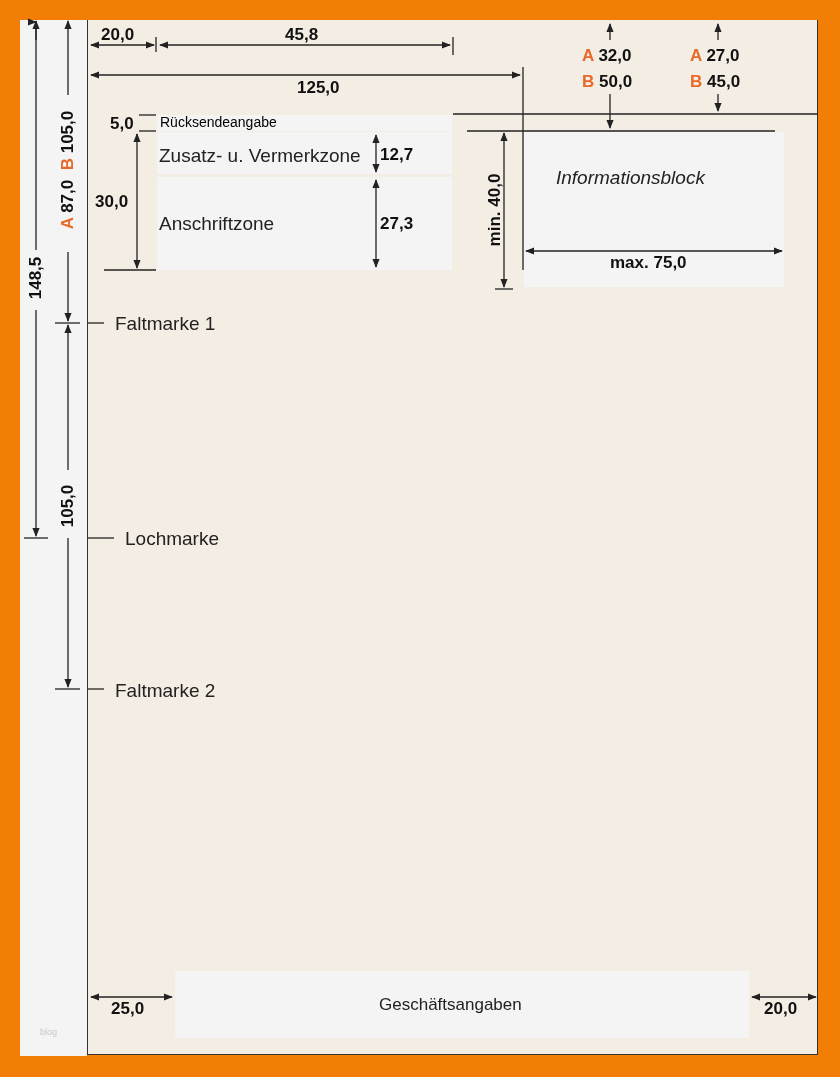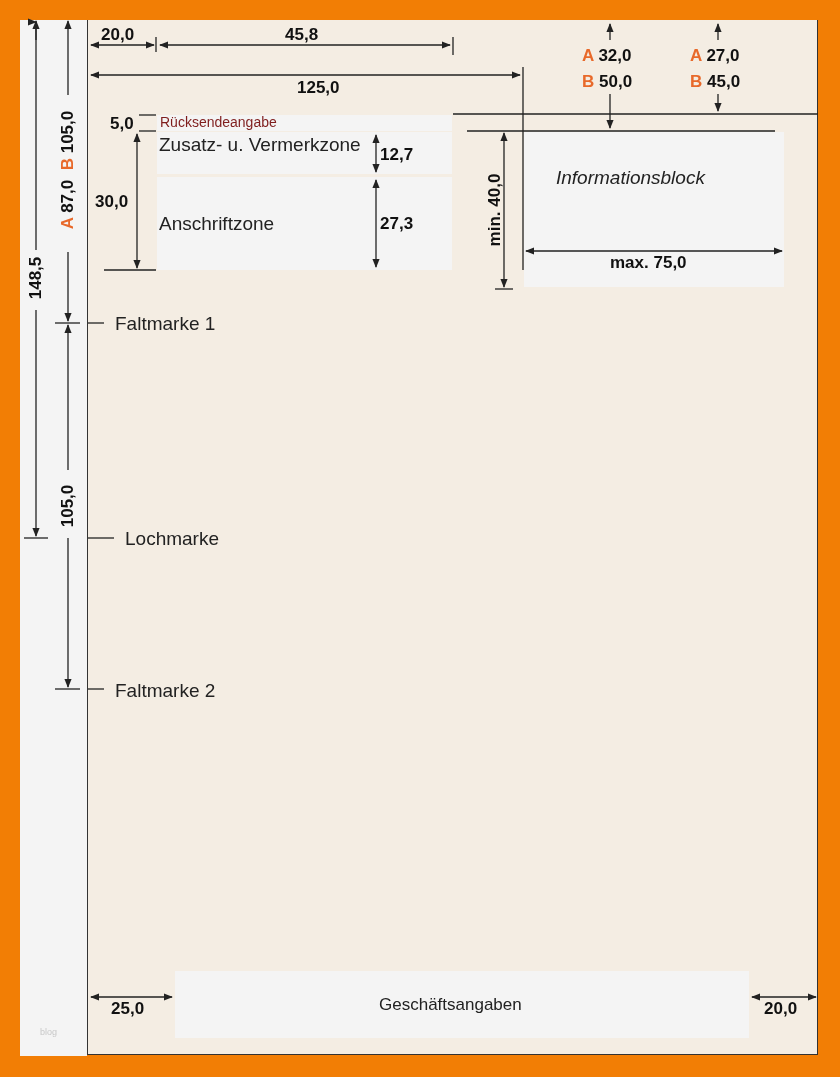--- a/index.html
+++ b/index.html
@@ -4,21 +4,21 @@
 <style>
   html,body{margin:0;padding:0;}
   body{width:840px;height:1077px;background:#f27e05;position:relative;overflow:hidden;font-family:"Liberation Sans",sans-serif;color:#1a1a1a;}
   .abs{position:absolute;}
   #margin-strip{left:20px;top:20px;width:67px;height:1036px;background:#f4f4f4;}
   #page{left:87px;top:20px;width:731px;height:1035px;background:#f4ede3;border-left:1.5px solid #333;border-right:1.5px solid #333;border-bottom:1.5px solid #333;box-sizing:border-box;}
   .zone{background:#f4f4f4;}
   .lbl{font-size:19px;color:#222;white-space:nowrap;}
   .num{font-size:17px;font-weight:bold;color:#111;white-space:nowrap;text-align:right;}
   .orange{color:#e8692a;}
-  .small{font-size:14px;color:#7f1d1d;}
+  .small{font-size:14px;color:#000000;}
   .vtext{transform:rotate(-90deg);transform-origin:center center;white-space:nowrap;}
   svg{position:absolute;left:0;top:0;}
   .watermark{font-size:9px;color:#c8c8c8;}
 </style>
 </head>
 <body>
 
 <div class="abs" id="margin-strip"></div>
 <div class="abs" id="page"></div>
 
@@ -96,21 +96,21 @@
 <div class="abs num" style="left:285px;top:25px;">45,8</div>
 <div class="abs num" style="left:285px;top:78px;margin-left:12px;">125,0</div>
 
 <div class="abs num" style="left:582px;top:46px;"><span class="orange">A</span> <span>32,0</span></div>
 <div class="abs num" style="left:582px;top:72px;"><span class="orange">B</span> <span>50,0</span></div>
 <div class="abs num" style="left:690px;top:46px;"><span class="orange">A</span> <span>27,0</span></div>
 <div class="abs num" style="left:690px;top:72px;"><span class="orange">B</span> <span>45,0</span></div>
 
 <div class="abs num" style="left:110px;top:114px;">5,0</div>
 <div class="abs small" style="left:160px;top:114px;">Rücksendeangabe</div>
-<div class="abs lbl" style="left:159px;top:134px;">Zusatz- u. Vermerkzone</div>
+<div class="abs lbl" style="left:159px;top:145px;">Zusatz- u. Vermerkzone</div>
 <div class="abs num" style="left:380px;top:145px;">12,7</div>
 <div class="abs lbl" style="left:159px;top:213px;">Anschriftzone</div>
 <div class="abs num" style="left:380px;top:214px;">27,3</div>
 <div class="abs num" style="left:95px;top:192px;">30,0</div>
 
 <div class="abs lbl" style="left:556px;top:167px;font-style:italic;">Informationsblock</div>
 <div class="abs num vtext" style="left:450px;top:200px;width:90px;text-align:center;">min. 40,0</div>
 <div class="abs num" style="left:610px;top:253px;">max. 75,0</div>
 
 <div class="abs num vtext" style="left:0px;top:268px;width:72px;text-align:center;">148,5</div>

